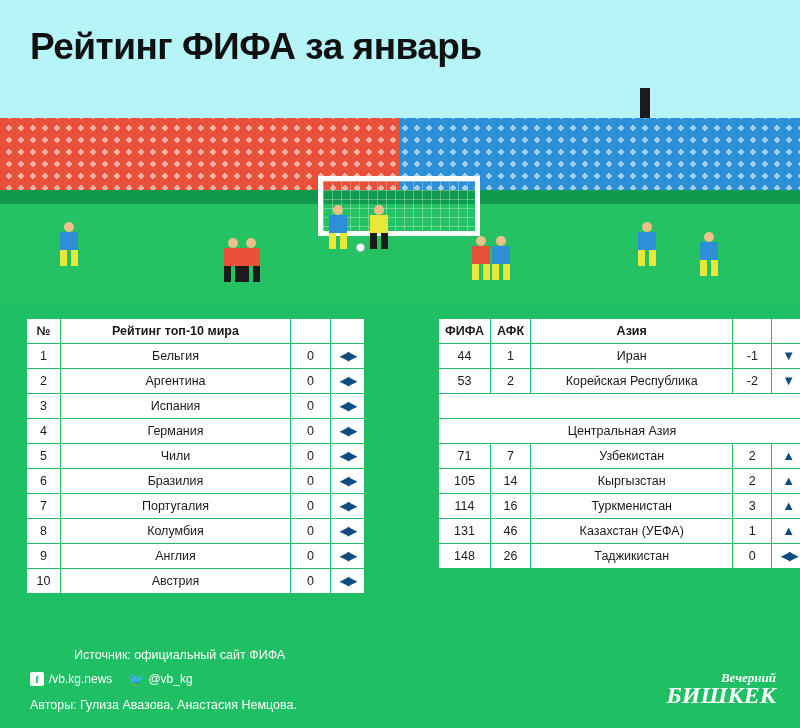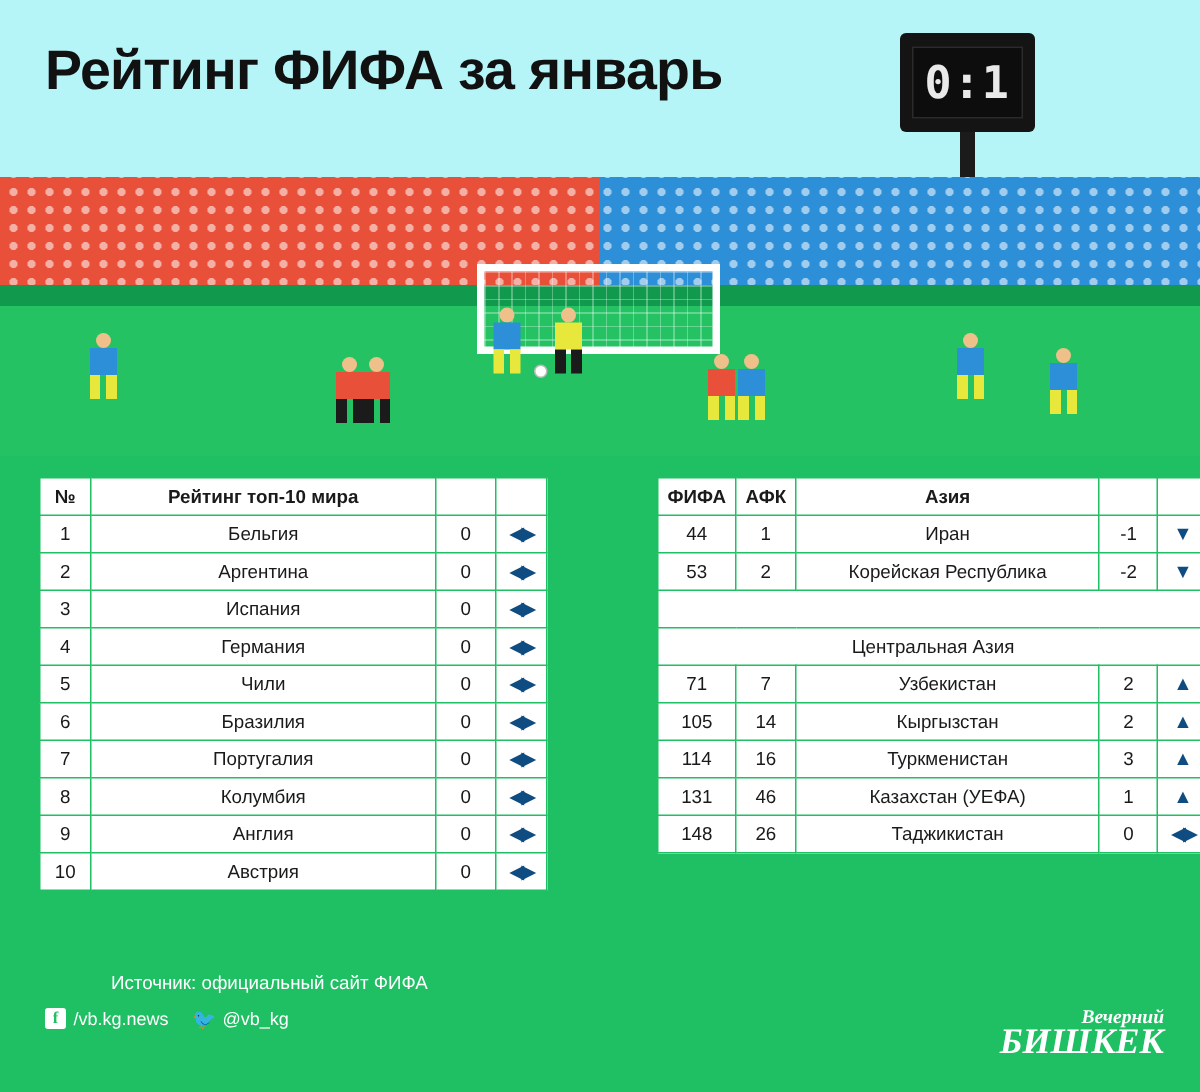--- a/index.html
+++ b/index.html
@@ -124,25 +124,20 @@
   .logo { position:absolute; right:24px; top:36px; text-align:right; color:#fff; line-height:0.95; }
   .logo-1 { font-family:"Liberation Serif", serif; font-style:italic; font-size:13px; font-weight:bold; }
   .logo-2 { font-family:"Liberation Serif", serif; font-style:italic; font-size:24px; font-weight:bold; }
 </style>
 </head>
 <body>
 
 <div class="header">
   <div class="header-title">Рейтинг ФИФА за январь</div>
   <div class="scoreboard-pole"></div>
-  <div class="scoreboard">
-    <div class="scoreboard-inner">
-      <span class="score-text">0:1</span>
-    </div>
-  </div>
 </div>
 
 <div class="stands">
   <div class="stand-left"></div>
   <div class="stand-right"></div>
   <div class="stand-dots"></div>
 </div>
 <div class="band-dark"></div>
 <div class="pitch"></div>
 <div class="goal"></div>
@@ -350,17 +345,18 @@
   <div class="socials">
     <div class="social">
       <span class="fb-badge">f</span>
       <span>/vb.kg.news</span>
     </div>
     <div class="social">
       <span class="tw-badge">🐦</span>
       <span>@vb_kg</span>
     </div>
   </div>
+  <div class="authors">Авторы: Гулиза Авазова, Анастасия Немцова.</div>
   <div class="logo">
     <div class="logo-1">Вечерний</div>
     <div class="logo-2">БИШКЕК</div>
   </div>
 </div>
 
 </body></html>

